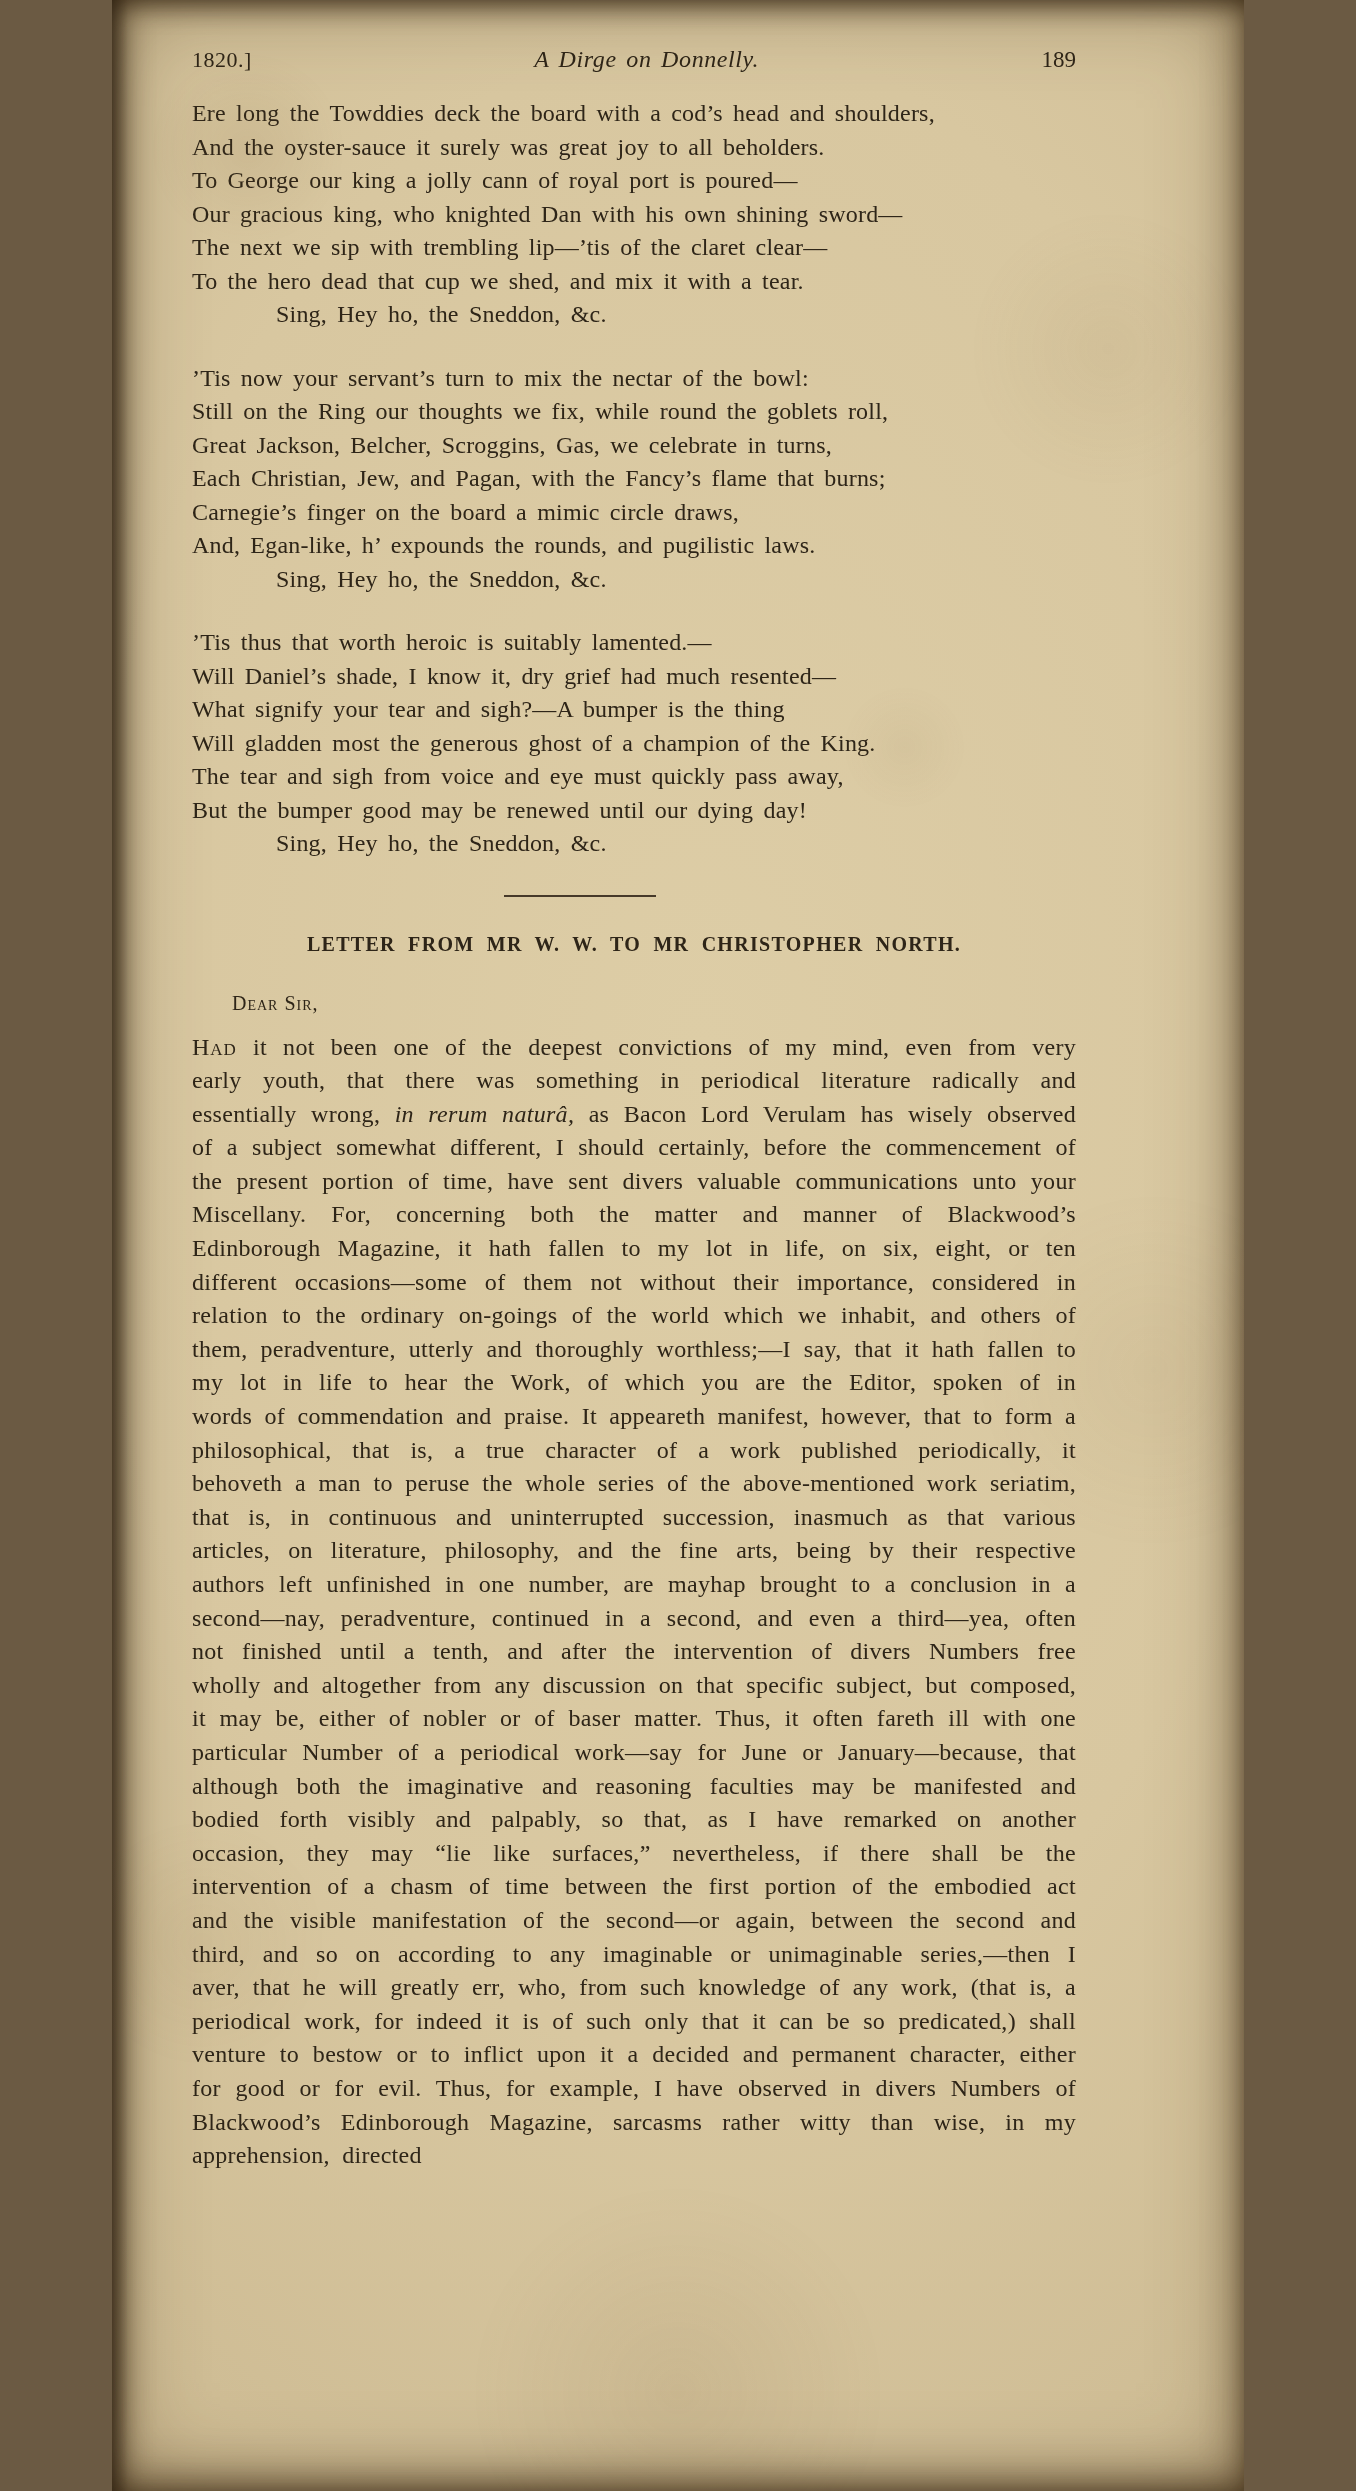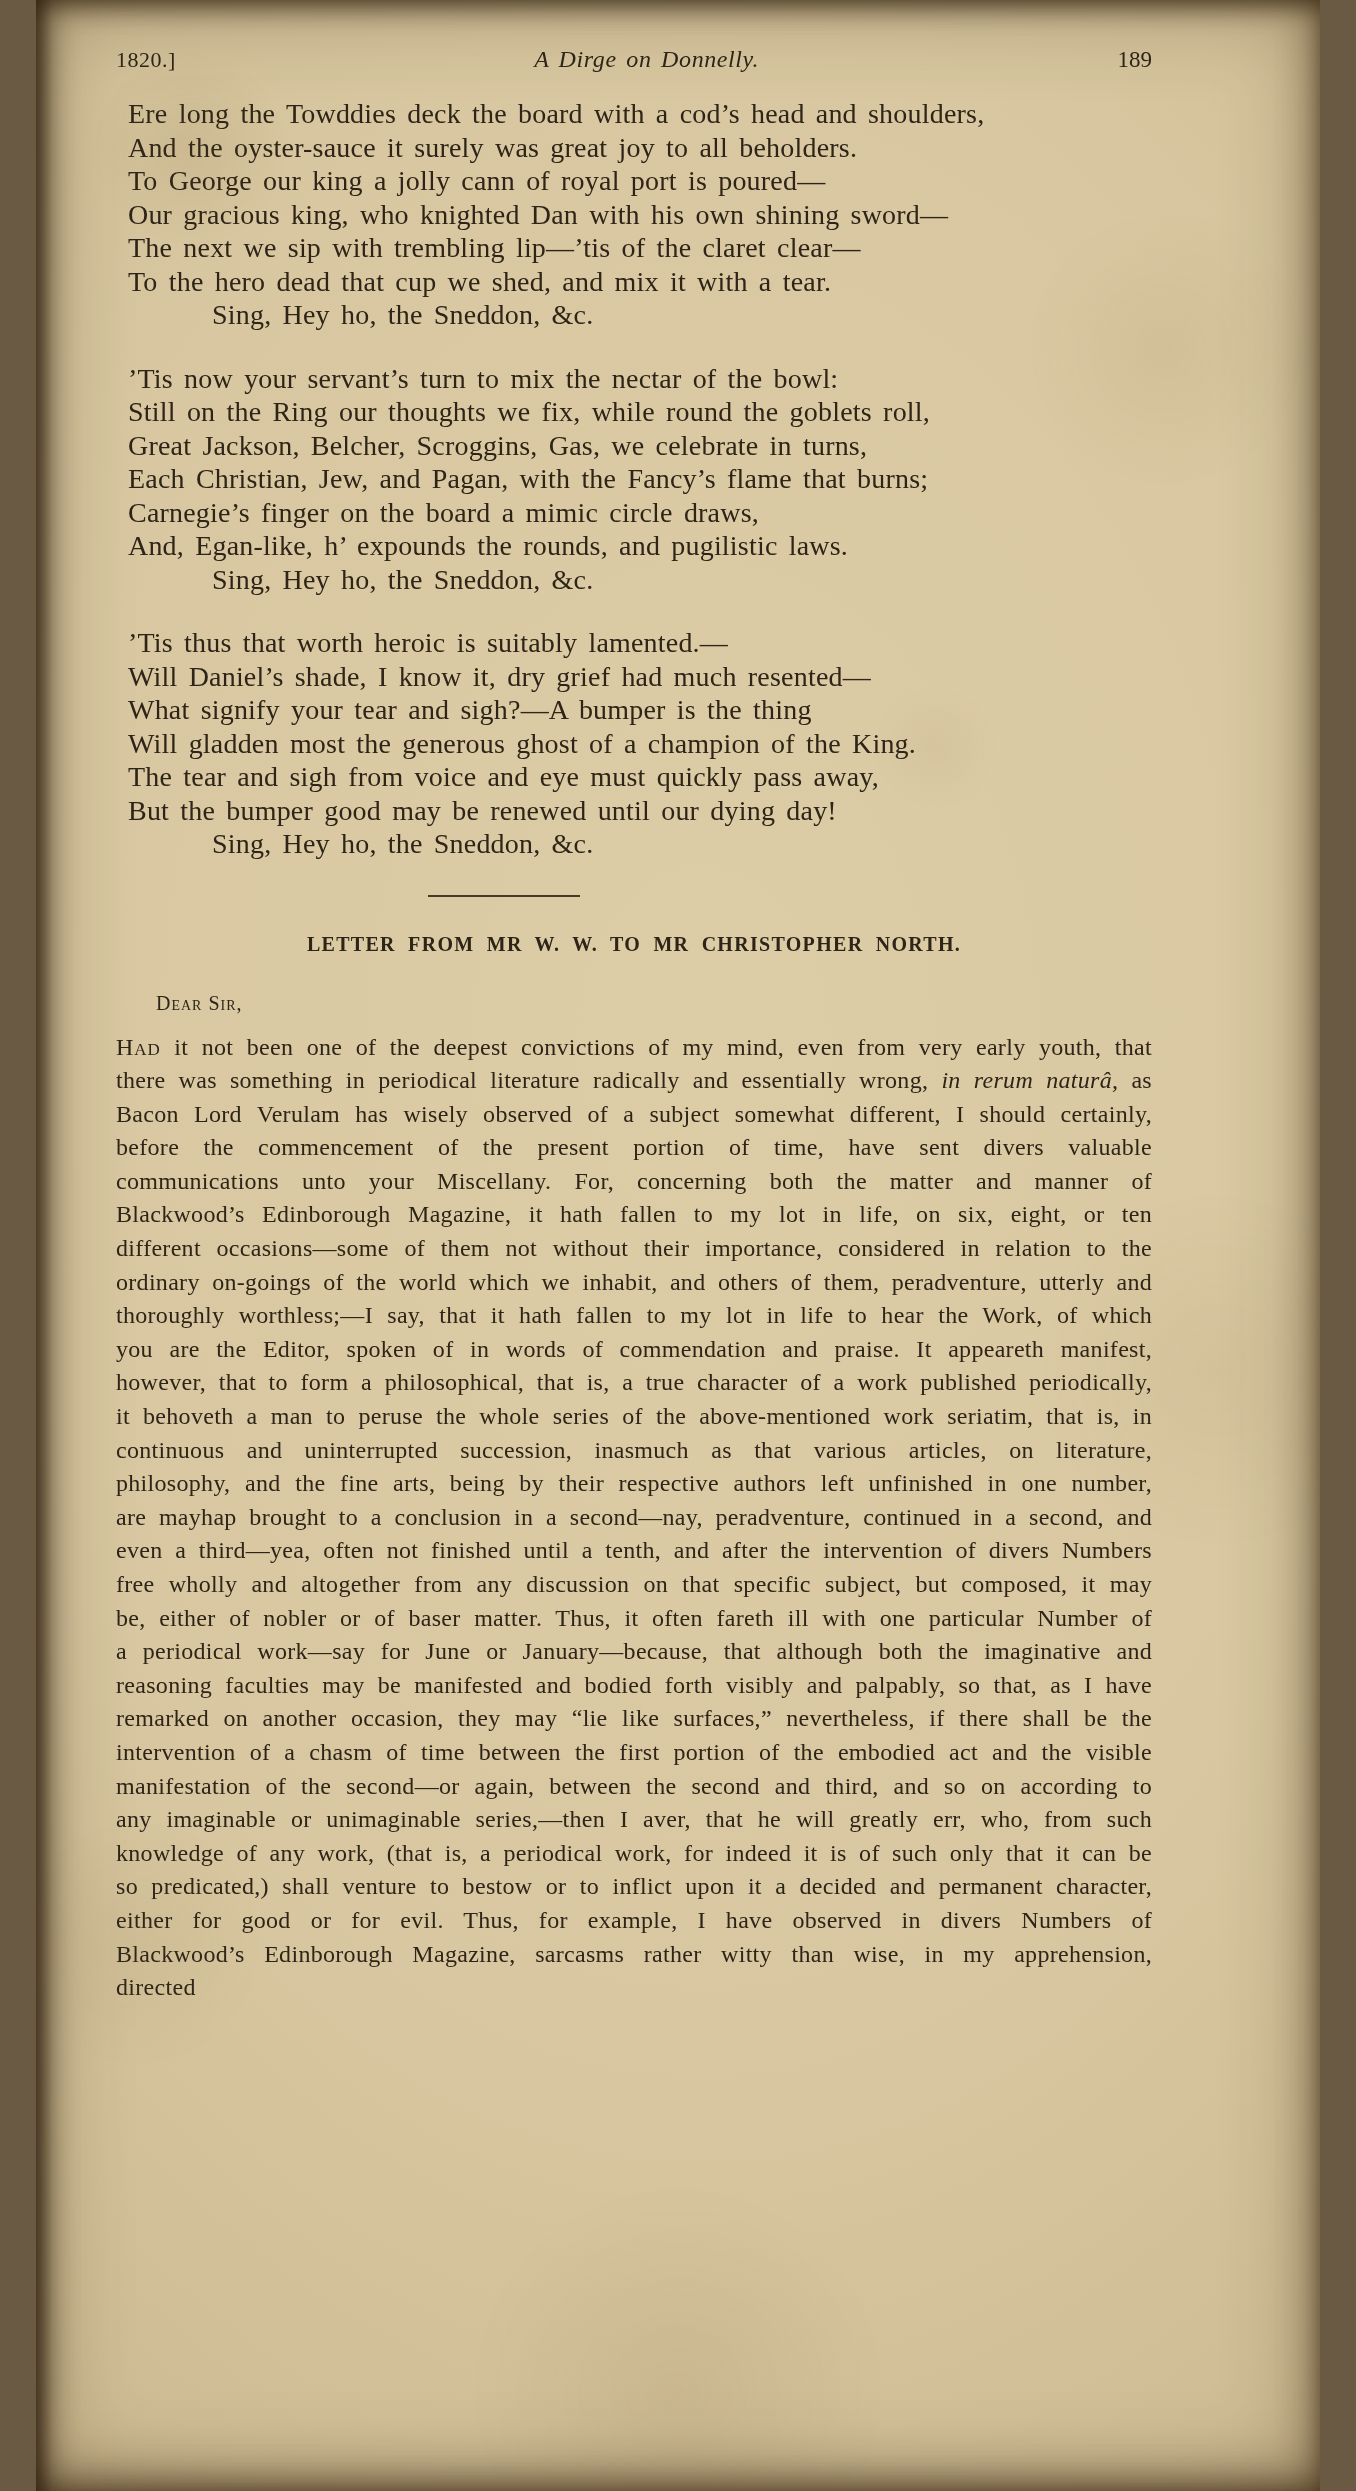--- a/index.html
+++ b/index.html
@@ -2,21 +2,21 @@
 <html><head>
 <meta charset="utf-8">
 <style>
   html, body {
     margin: 0;
     padding: 0;
     background: #6b5a43;
   }
   .page {
     position: relative;
-    width: 1284px;
+    width: 1132px;
     height: 2491px;
     margin: 0 auto;
     overflow: hidden;
     background:
       radial-gradient(ellipse 120% 90% at 52% 42%,
         #ddcda6 0%, #d8c7a0 45%, #cfbd95 70%, #c0ab82 90%, #a8916b 100%);
     font-family: "Liberation Serif", "DejaVu Serif", serif;
     color: #2e2518;
   }
   
@@ -62,22 +62,21 @@
     justify-content: space-between;
     align-items: baseline;
     margin-bottom: 24px;
   }
   .head-left  { font-size: 22px; letter-spacing: .5px; }
   .head-title { font-style: italic; font-size: 24px; letter-spacing: .6px; word-spacing: 3px; }
   .head-page  { font-size: 23px; }
 
   
   .poem {
-    margin-left: 12px;
-    font-size: 28px;
+    font-size: 24px;
     line-height: 33.5px;
     letter-spacing: .2px;
     word-spacing: 4px;
   }
   .stanza { margin-bottom: 30px; }
   .poem-line { white-space: nowrap; }
   .refrain { padding-left: 84px; }
 
   
   .divider {

